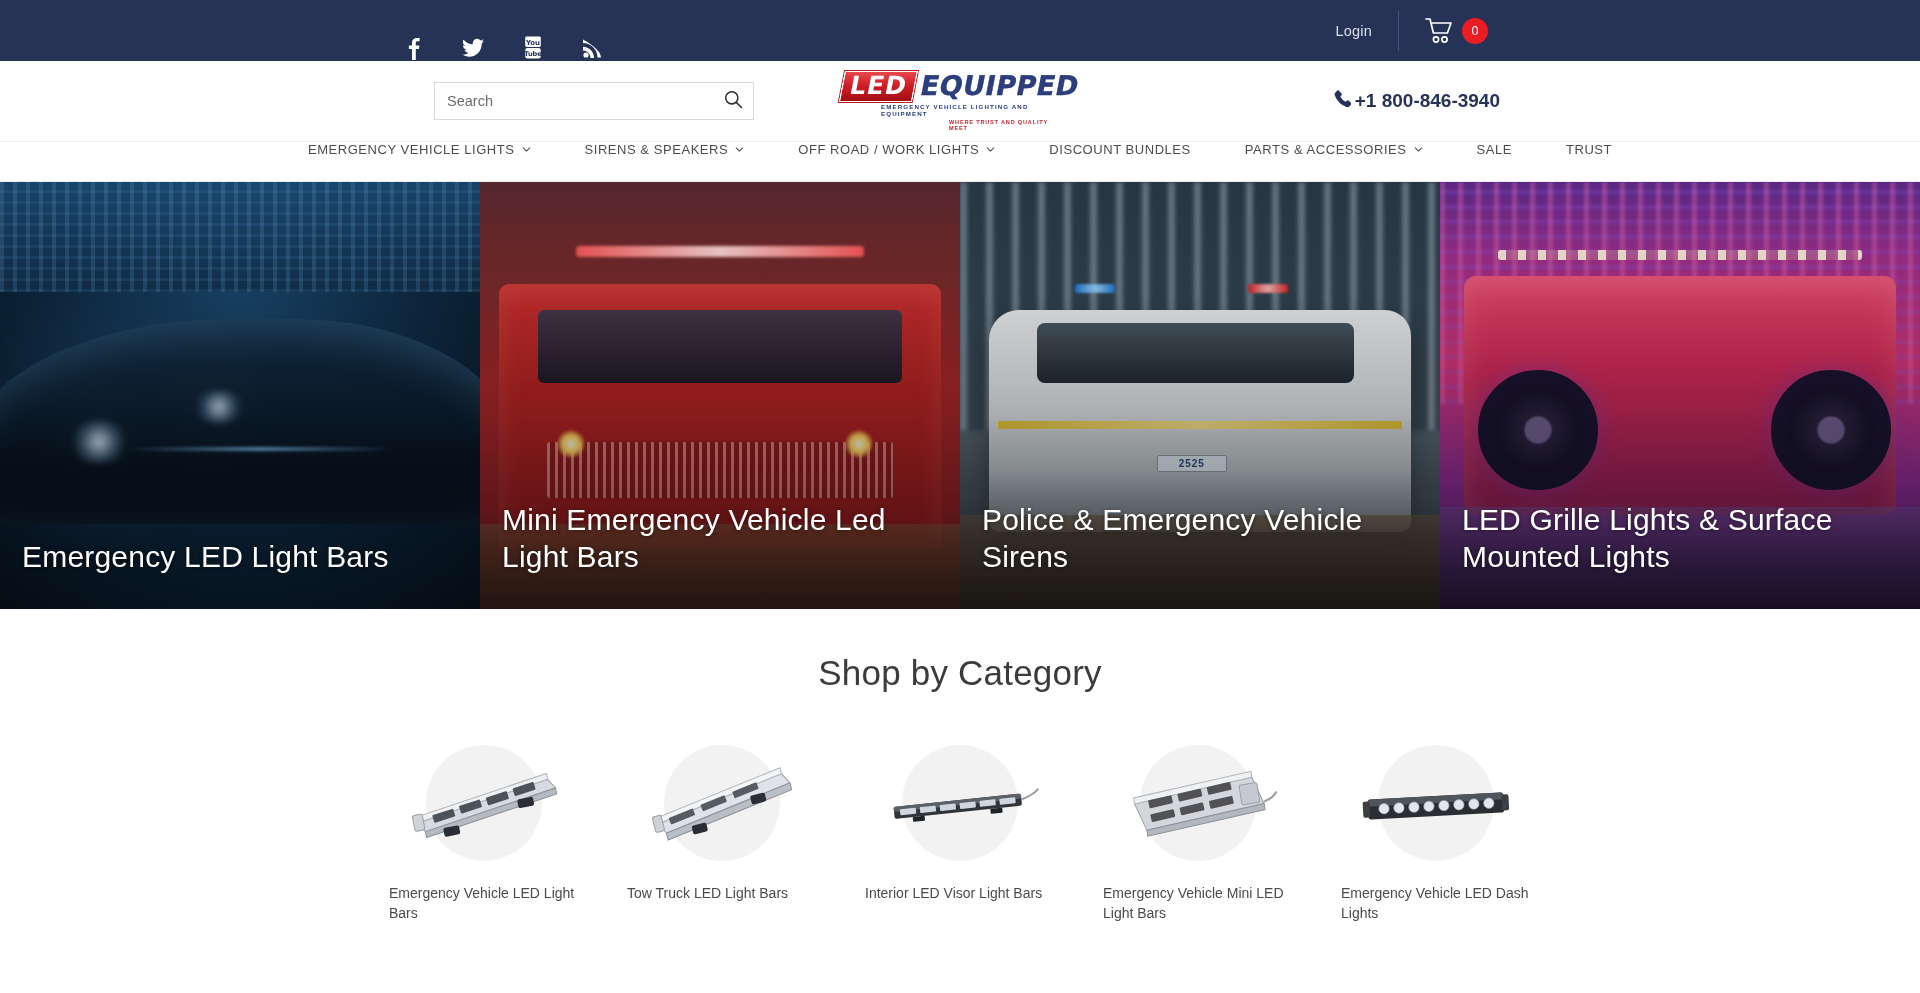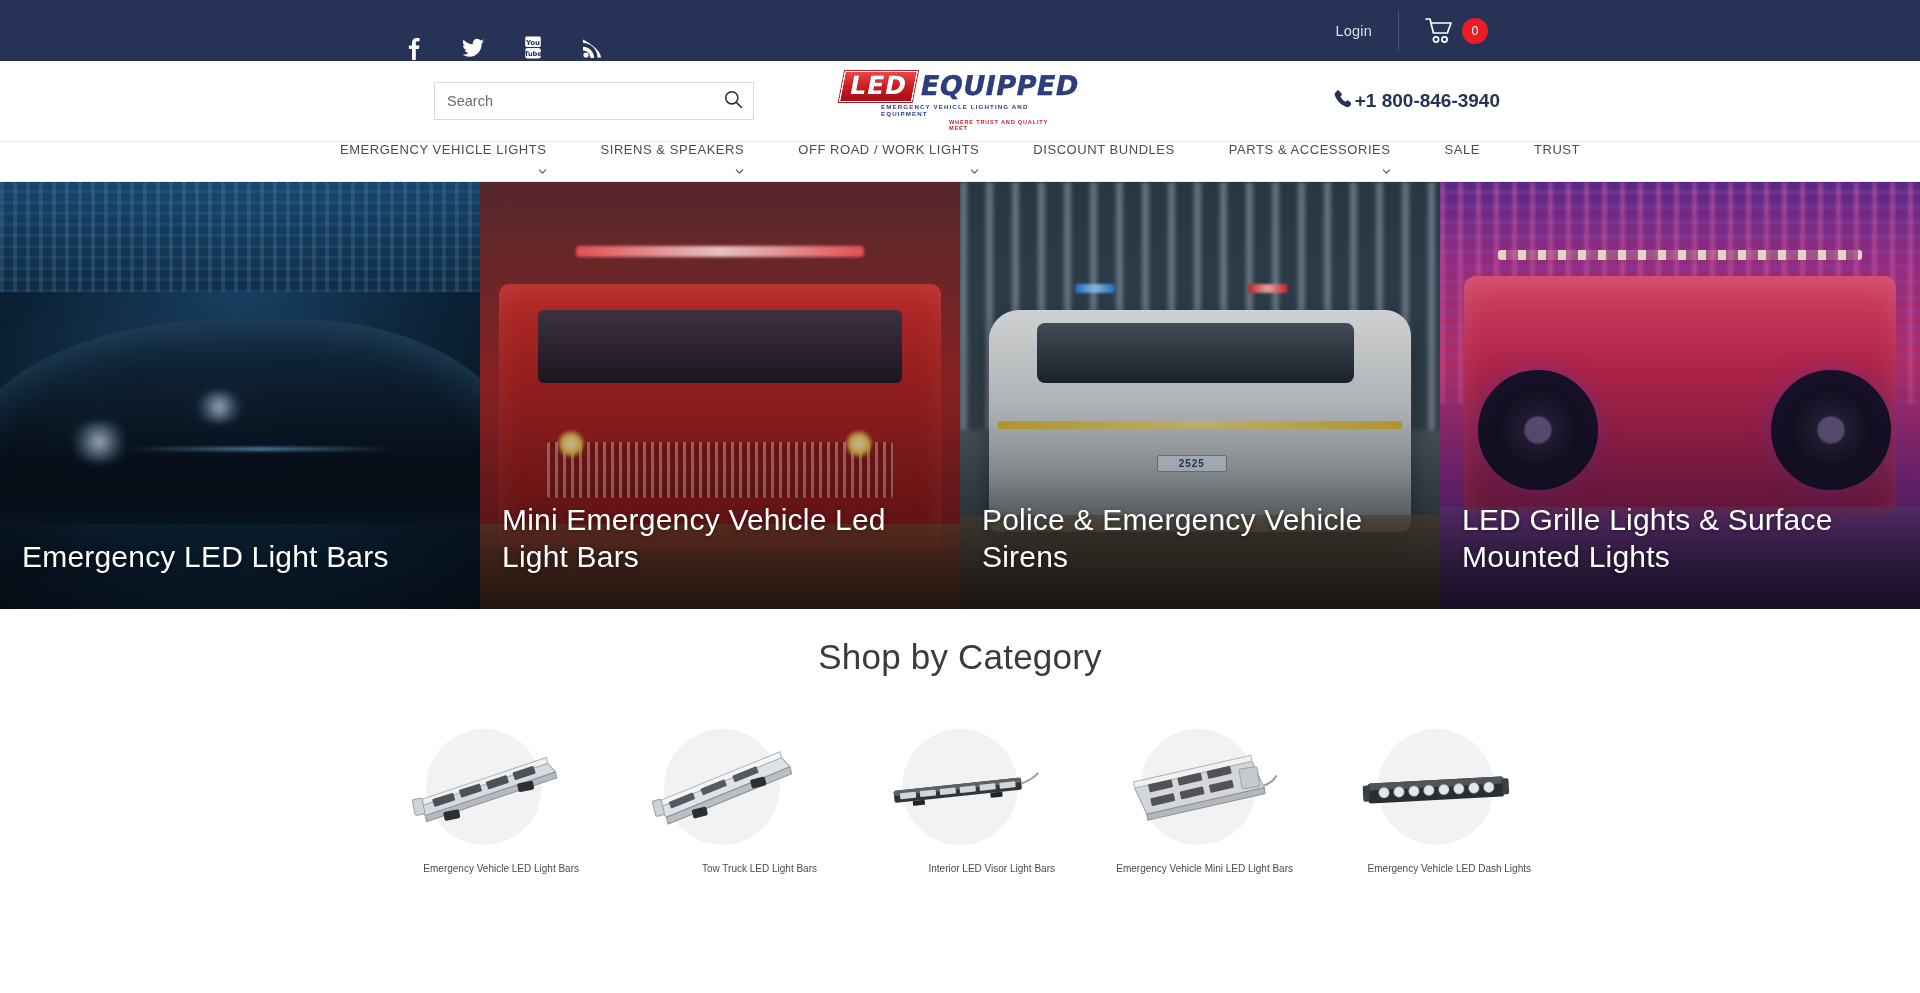--- a/index.html
+++ b/index.html
@@ -181,30 +181,29 @@
     background: #ffffff;
     border-top: 1px solid #ececec;
     border-bottom: 1px solid #ececec;
     display: flex;
     align-items: center;
     justify-content: center;
     gap: 0;
   }
   .nav-item {
     display: flex;
-    align-items: flex-end;
+    align-items: flex-start;
     gap: 7px;
     font-size: 13px;
     letter-spacing: .55px;
     color: #4c4c4c;
     padding: 0 27px;
     cursor: pointer;
     white-space: nowrap;
     height: 100%;
-    flex-direction: column;
   }
   .caret { width: 9px; height: 9px; display: inline-block; }
 
   
   .hero {
     display: flex;
     height: 427px;
     width: 1920px;
   }
   .tile {
@@ -348,21 +347,21 @@
     border: 12px solid #1a1430;
     box-shadow: 0 0 22px rgba(120,60,180,.55);
   }
   .t4 .tireA { left: 8%; top: 44%; }
   .t4 .tireB { right: 6%; top: 44%; }
   .t4 .ground4 { position:absolute; left:0; right:0; bottom:0; height:24%;
     background: linear-gradient(180deg, rgba(120,80,160,.5), rgba(40,26,62,.9)); }
 
   
   .cat-section {
-    padding-top: 28px;
+    padding-top: 44px;
     background: #fff;
   }
   .cat-title {
     text-align: center;
     font-size: 35px;
     font-weight: 400;
     color: #3b3b3b;
     letter-spacing: .2px;
   }
   .cat-grid {
@@ -387,23 +386,23 @@
     justify-content: center;
   }
   .cat-thumb .disc {
     position: absolute;
     width: 116px; height: 116px;
     border-radius: 50%;
     background: #f2f2f2;
     top: 2px; left: 50%; transform: translateX(-50%);
   }
   .cat-label {
-    margin-top: 12px;
-    text-align: right;
-    font-size: 10px;
+    margin-top: 20px;
+    text-align: left;
+    font-size: 14px;
     line-height: 20px;
     color: #4a4a4a;
     width: 190px;
   }
 
   
   .cat-thumb svg { position: relative; z-index: 2; }
 </style>
 </head>
 <body>

